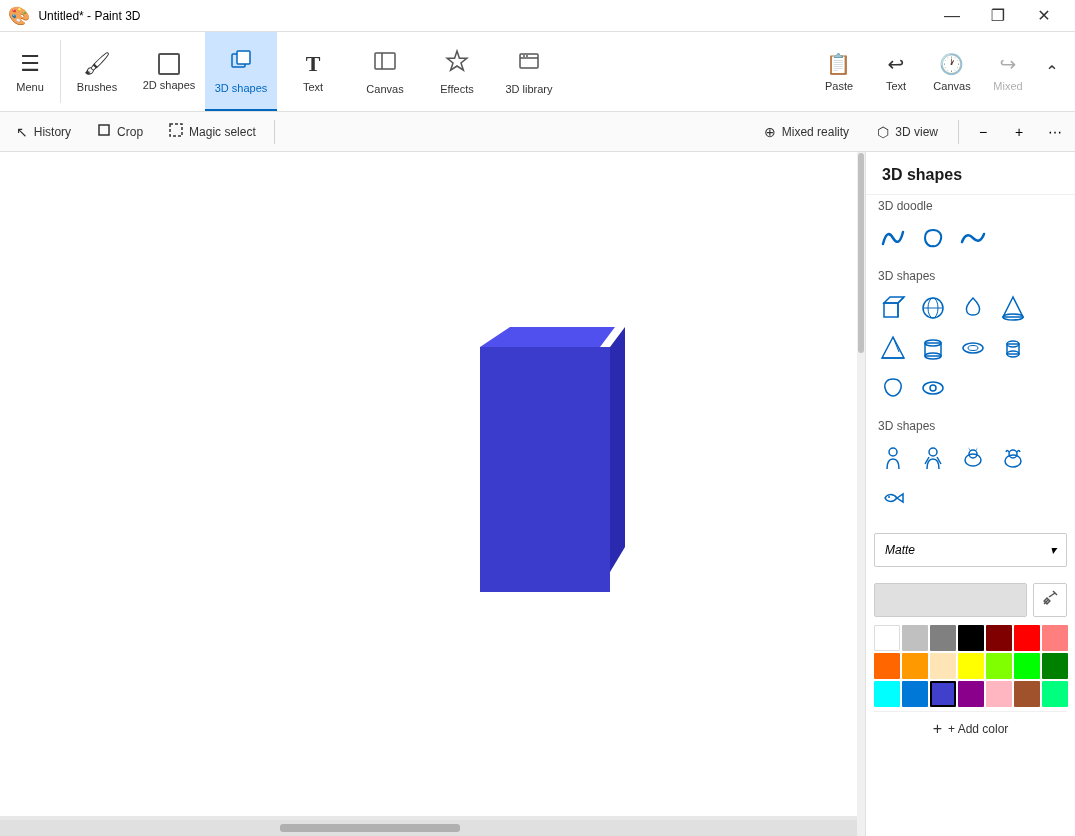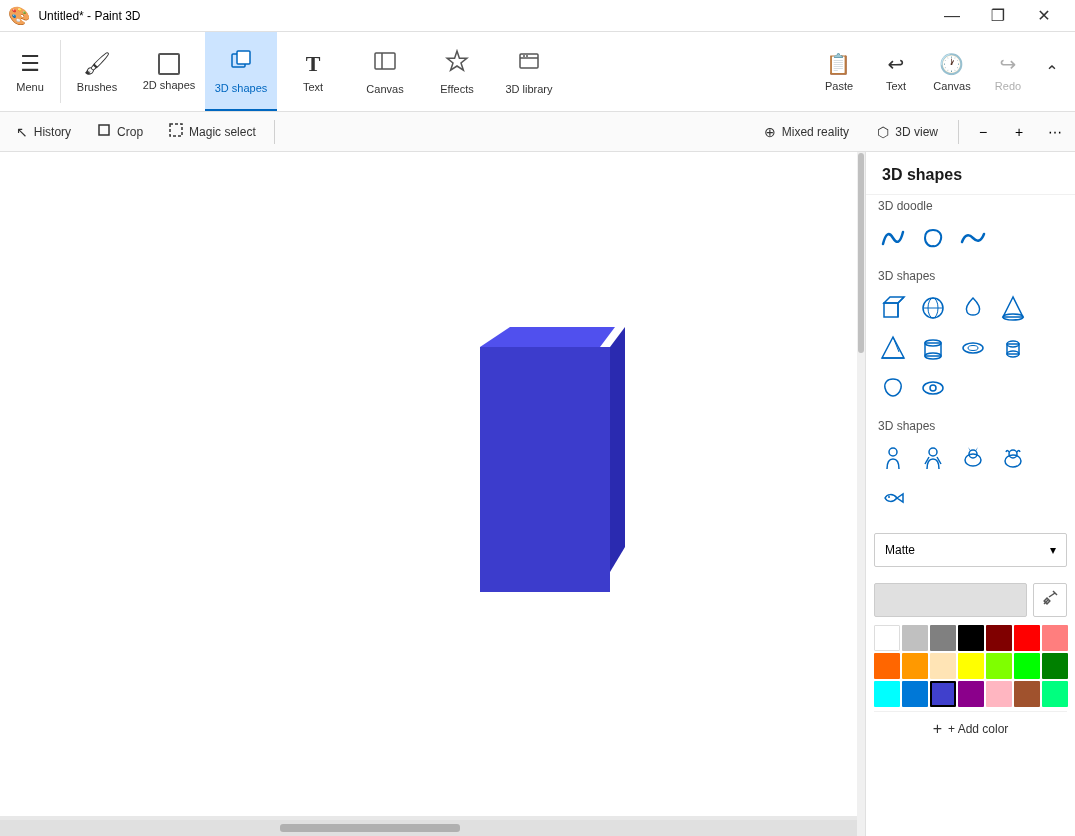--- a/index.html
+++ b/index.html
@@ -190,21 +190,21 @@
       background: #f0f0f0;
       display: flex; flex-direction: column;
     }
     .panel-scroll-thumb {
       width: 6px; margin: 1px;
       background: #c0c0c0; border-radius: 3px;
       height: 200px;
     }
 
     
-    #material-section { padding: 8px; }
+    #material-section { padding: 8px; font-style: italic; }
     .material-dropdown {
       width: 100%; height: 34px;
       border: 1px solid #ccc; border-radius: 2px;
       display: flex; align-items: center; justify-content: space-between;
       padding: 0 10px; cursor: pointer; background: #fff;
       font-size: 12px;
     }
 
     
     #color-section { padding: 8px; }
@@ -323,21 +323,21 @@
     <button class="toolbar-right-btn">
       <span style="font-size:20px;">↩</span>
       <span>Text</span>
     </button>
     <button class="toolbar-right-btn">
       <span style="font-size:20px;">🕐</span>
       <span>Canvas</span>
     </button>
     <button class="toolbar-right-btn" style="opacity:0.4;">
       <span style="font-size:20px;">↪</span>
-      <span>Redo</span>
+      <span>Mixed</span>
     </button>
     <div class="toolbar-separator"></div>
     <button class="toolbar-right-btn" style="width:30px;">
       <span style="font-size:16px;">⌃</span>
     </button>
   </div>
 </div>
 
 <div id="subtoolbar">
   <button class="sub-btn">

